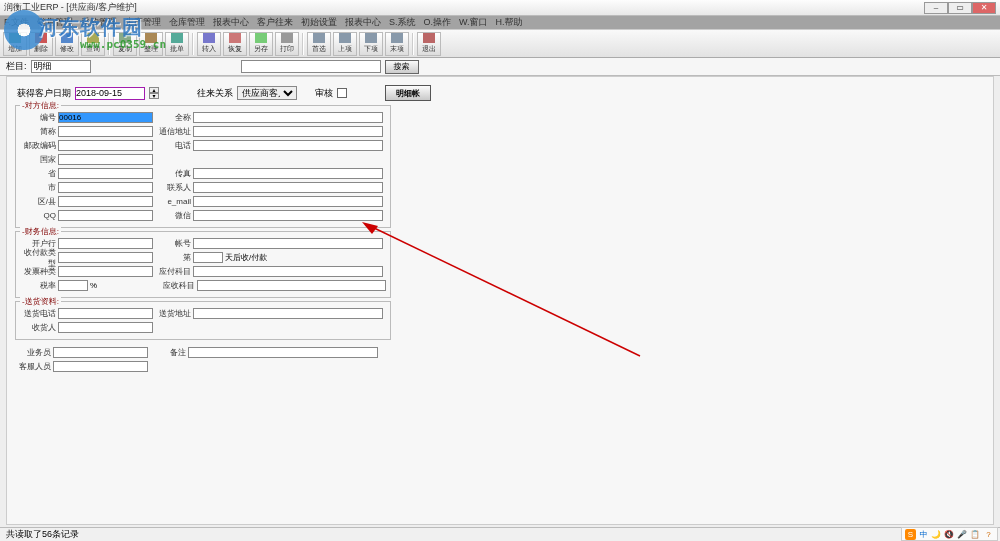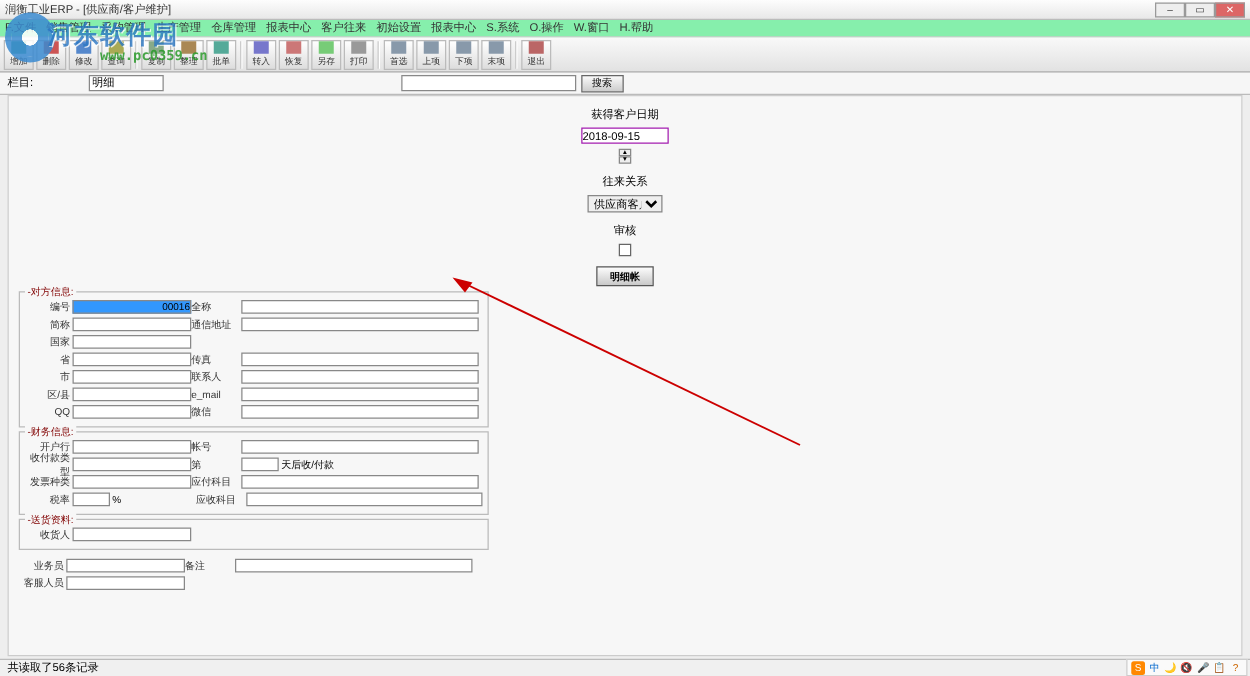--- a/index.html
+++ b/index.html
@@ -6,58 +6,58 @@
 body { width: 1000px; height: 541px; background: #eeeeee; overflow: hidden; position: relative; font-size: 9px; }
 
 
 .titlebar { height: 16px; background: linear-gradient(#fdfdfd,#e8e8e8); border-bottom: 1px solid #bbb; display:flex; align-items:center; padding:0 4px; font-size:9px; color:#333; }
 .titlebar .title { flex:1; }
 .winbtns { display:flex; gap:0; }
 .winbtn { width:24px; height:12px; border:1px solid #999; background:#eee; font-size:8px; display:flex; align-items:center; justify-content:center; }
 .winbtn.close { background:#d66; color:#fff; }
 
 
-.menubar { height:14px; background:#86efac; border-bottom:1px solid #ccc; display:flex; align-items:center; padding:0 4px; font-size:9px; }
+.menubar { height:14px; background:#a3a3a3; border-bottom:1px solid #ccc; display:flex; align-items:center; padding:0 4px; font-size:9px; }
 .menubar span { margin-right:8px; color:#333; }
 
 
 .toolbar { height:28px; background:linear-gradient(#f9f9f9,#e2e2e2); border-bottom:1px solid #aaa; display:flex; align-items:center; padding:0 2px; position:relative; }
 .tbtn { width:24px; height:24px; border:1px solid #bbb; background:linear-gradient(#fff,#ddd); margin:0 1px; display:flex; flex-direction:column; align-items:center; justify-content:center; font-size:7px; color:#333; }
 .tbtn .ico { width:12px; height:10px; background:#6b9; margin-bottom:1px; }
 .tsep { width:2px; height:22px; border-left:1px solid #ccc; border-right:1px solid #fff; margin:0 2px; }
 
 
 .watermark { position:absolute; top:8px; left:0; width:290px; height:40px; pointer-events:none; z-index:50; }
 .wm-logo { position:absolute; left:4px; top:2px; width:40px; height:40px; border-radius:50%; border:5px solid #3b8bd1; background:radial-gradient(circle,#fff 30%,#3b8bd1 31%); opacity:.85; }
 .wm-text { position:absolute; left:38px; top:6px; font-size:20px; font-weight:bold; color:#2b77c4; letter-spacing:1px; text-shadow:1px 1px 0 #fff; opacity:.8; }
 .wm-url { position:absolute; left:80px; top:30px; font-size:11px; font-weight:bold; color:#2b9a2b; font-family:monospace; opacity:.85; }
 
 
 .secbar { height:18px; border-bottom:1px solid #bbb; display:flex; align-items:center; padding:0 6px; font-size:9px; background:#f6f6f6; }
 .secbar .lbl { margin-right:4px; }
-.secbar input.sbox { height:13px; border:1px solid #888; font-size:9px; padding:0 2px;margin-left:40px; }
+.secbar input.sbox { height:13px; border:1px solid #888; font-size:9px; padding:0 2px; }
 .sbtn { height:14px; border:1px solid #666; background:linear-gradient(#fafafa,#ccc); font-size:8px; padding:0 8px; margin-left:4px; }
 
 
 .workarea { position:absolute; top:76px; left:6px; right:6px; bottom:16px; background:#f7f7f7; border:1px solid #ccc; }
 .forminner { padding:4px; }
-.toprow { display:flex; align-items:center; gap:4px; font-size:9px; margin:4px 6px;flex-direction:column; }
+.toprow { display:flex; align-items:center; gap:4px; font-size:9px; margin:4px 6px; }
 .toprow input[type=text]{ height:13px; border:1px solid #a21caf; font-size:9px; }
 .toprow select { height:14px; border:1px solid #888; font-size:9px; }
 .toprow .spin { display:inline-flex; flex-direction:column; }
 .toprow .spin span{ width:10px; height:6px; border:1px solid #888; background:#eee; font-size:6px; line-height:4px; text-align:center; }
 
 
 .panel { border:1px solid #bbb; margin:3px 4px; width:376px; position:relative; padding:4px 4px 4px 4px; }
 .panel legend { position:absolute; top:-6px; left:4px; background:#f7f7f7; font-size:8px; color:#800000; padding:0 2px; }
 .row { display:flex; align-items:center; height:13px; margin:1px 0; }
 .lab { width:38px; text-align:right; font-size:8px; color:#333; padding-right:2px; }
-.lab2 { width:40px; text-align:left; font-size:8px; color:#333; padding-right:2px; }
+.lab2 { width:40px; text-align:right; font-size:8px; color:#333; padding-right:2px; }
 .inp { height:11px; border:1px solid #888; font-size:8px; background:#fff; }
-.inp.sel { background:#3297fd;text-align:right; }
+.inp.sel { background:#3297fd; }
 .w1 { width:95px; } .w2 { width:190px; }
 
 
 .freerows { margin:6px 4px; width:376px; }
 
 
 .arrow-svg { position:absolute; top:196px; left:360px; width:300px; height:180px; z-index:40; pointer-events:none; }
 
 
 .statusbar { position:absolute; bottom:0; left:0; right:0; height:14px; background:#f0f0f0; border-top:1px solid #bbb; font-size:9px; padding:1px 6px; display:flex; align-items:center; }
@@ -208,20 +208,26 @@
           <span class="lab2">全称</span>
           <input class="inp w2" style="">
         </div>
       <div class="row">
           <span class="lab">简称</span>
           <input class="inp w1" style="">
           <span class="lab2">通信地址</span>
           <input class="inp w2" style="">
         </div>
       <div class="row">
+          <span class="lab">邮政编码</span>
+          <input class="inp w1" style="">
+          <span class="lab2">电话</span>
+          <input class="inp w2" style="">
+        </div>
+      <div class="row">
           <span class="lab">国家</span>
           <input class="inp w1" style="">
         </div>
       <div class="row">
           <span class="lab">省</span>
           <input class="inp w1" style="">
           <span class="lab2">传真</span>
           <input class="inp w2" style="">
         </div>
       <div class="row">
@@ -270,20 +276,26 @@
           <input class="inp" style="width: 30px;">
           <span style="font-size:8px;padding:0 2px">%</span>
           <span style="width:58px"></span>
           <span class="lab2">应收科目</span>
           <input class="inp w2" style="">
         </div>
     </div>
 
     <div class="panel">
       <legend>-送货资料:</legend>
+      <div class="row">
+          <span class="lab">送货电话</span>
+          <input class="inp w1" style="">
+          <span class="lab2">送货地址</span>
+          <input class="inp w2" style="">
+        </div>
       <div class="row">
           <span class="lab">收货人</span>
           <input class="inp w1" style="">
         </div>
     </div>
 
     <div class="freerows">
       <div class="row">
           <span class="lab">业务员</span>
           <input class="inp w1" style="">

